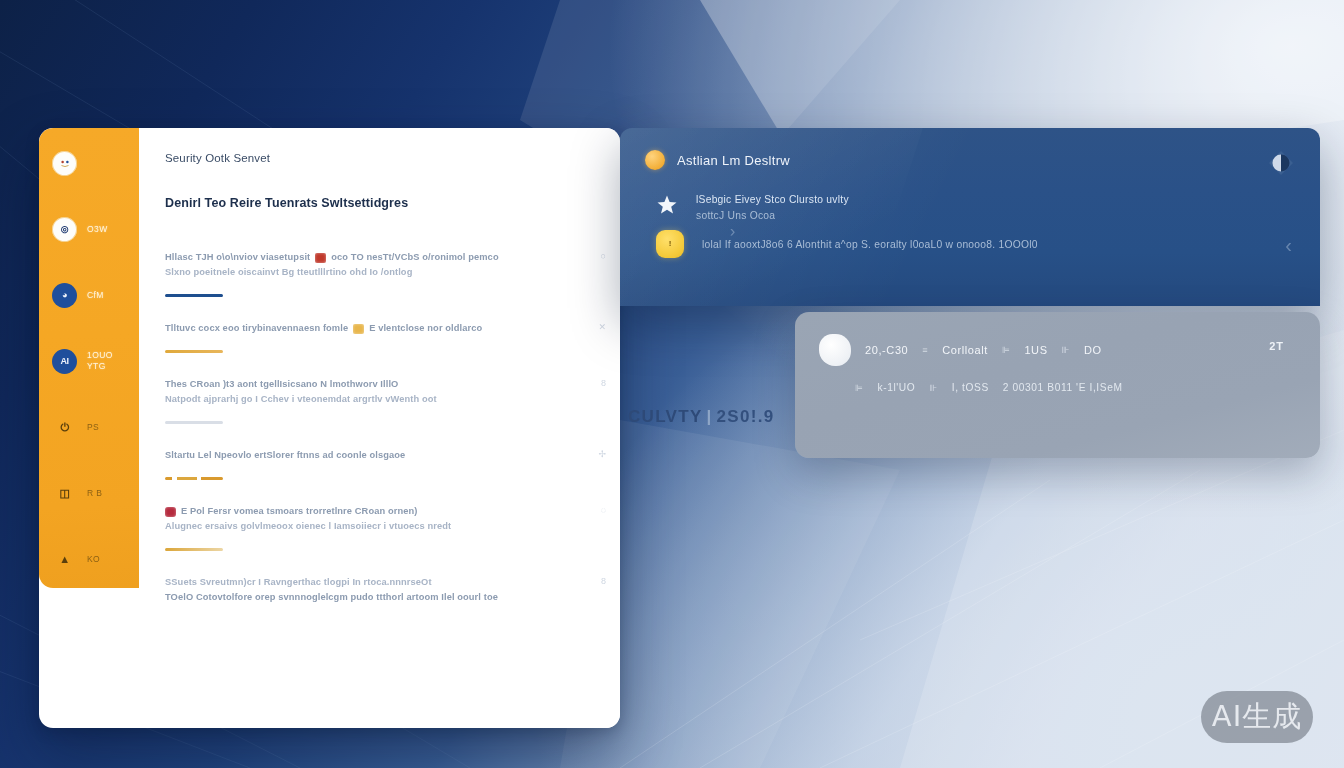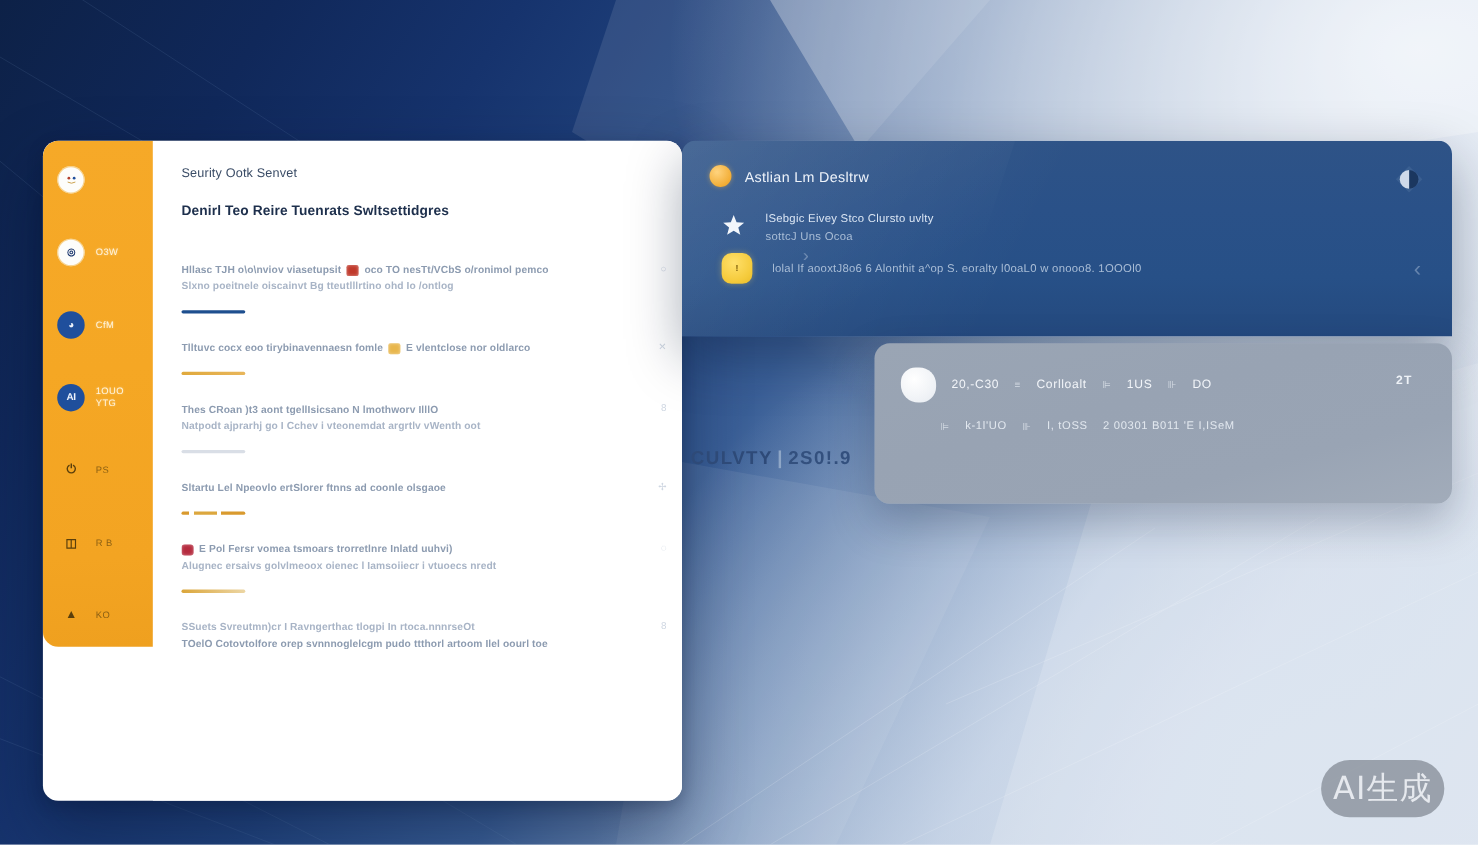--- a/index.html
+++ b/index.html
@@ -96,21 +96,21 @@
     flex: 1;
     background: #ffffff;
     padding: 24px 30px 0 26px;
     position: relative;
   }
   .doc-eyebrow {
     font-size: 11.5px;
     color: #3a4c66;
     letter-spacing: .15px;
     filter: blur(0.5px);
-    margin-bottom: 20px;
+    margin-bottom: 32px;
   }
   .doc-title {
     font-size: 12.5px;
     font-weight: 700;
     color: #1d2f4c;
     letter-spacing: .1px;
     filter: blur(0.5px);
     margin-bottom: 40px;
   }
 
@@ -411,21 +411,21 @@
         <div class="row-line">
           <span>Sltartu  Lel Npeovlo ertSlorer ftnns   ad coonle olsgaoe</span>
         </div>
         <div class="underline dashed"></div>
       </div>
 
       <div class="row">
         <span class="row-marker">◌</span>
         <div class="row-line">
           <span class="chip crimson"></span>
-          <span>E Pol Fersr   vomea tsmoars trorretlnre Inlatd uuhvi)</span>
+          <span>E Pol Fersr   vomea tsmoars trorretlnre CRoan ornen)</span>
         </div>
         <div class="row-line sub">Alugnec ersaivs golvlmeoox oienec l Iamsoiiecr i vtuoecs nredt</div>
         <div class="underline gold2"></div>
       </div>
 
       <div class="row">
         <span class="row-marker">8</span>
         <div class="row-line sub">SSuets Svreutmn)cr  I  Ravngerthac tlogpi In rtoca.nnnrseOt</div>
         <div class="row-line">
           <span>TOelO Cotovtolfore orep svnnnoglelcgm pudo ttthorl artoom Ilel oourl toe</span>

